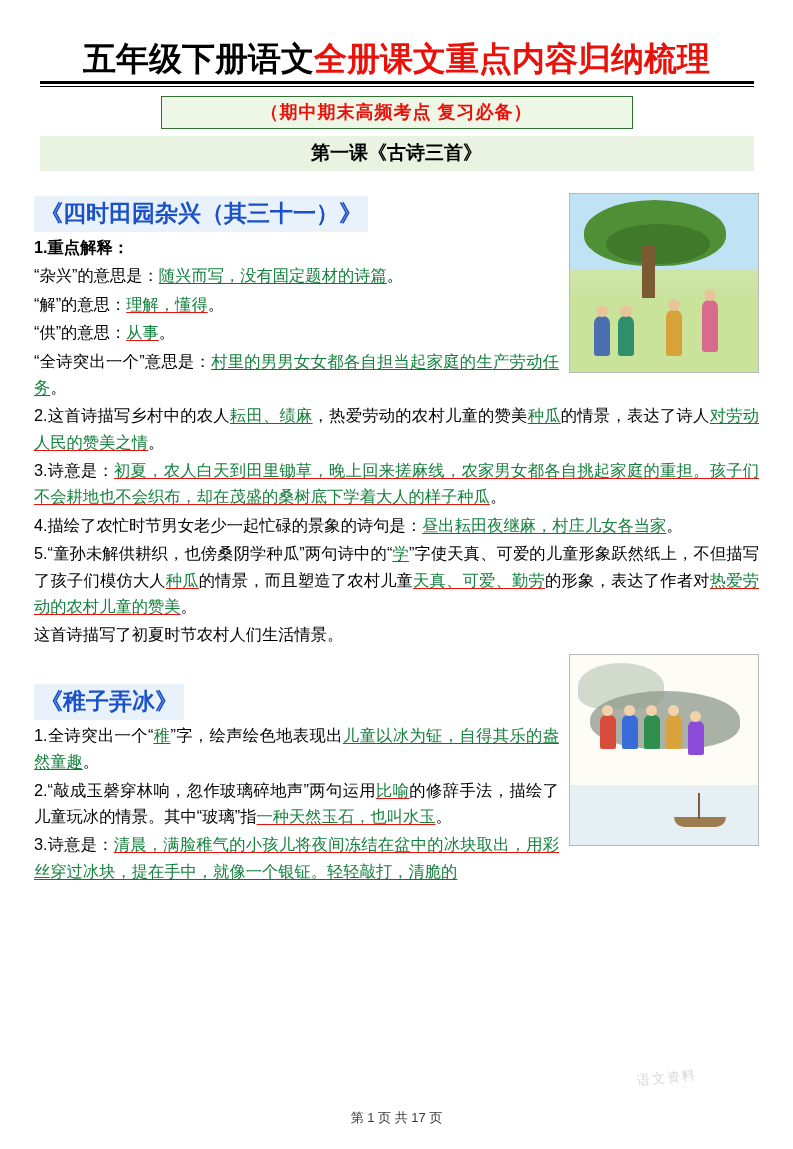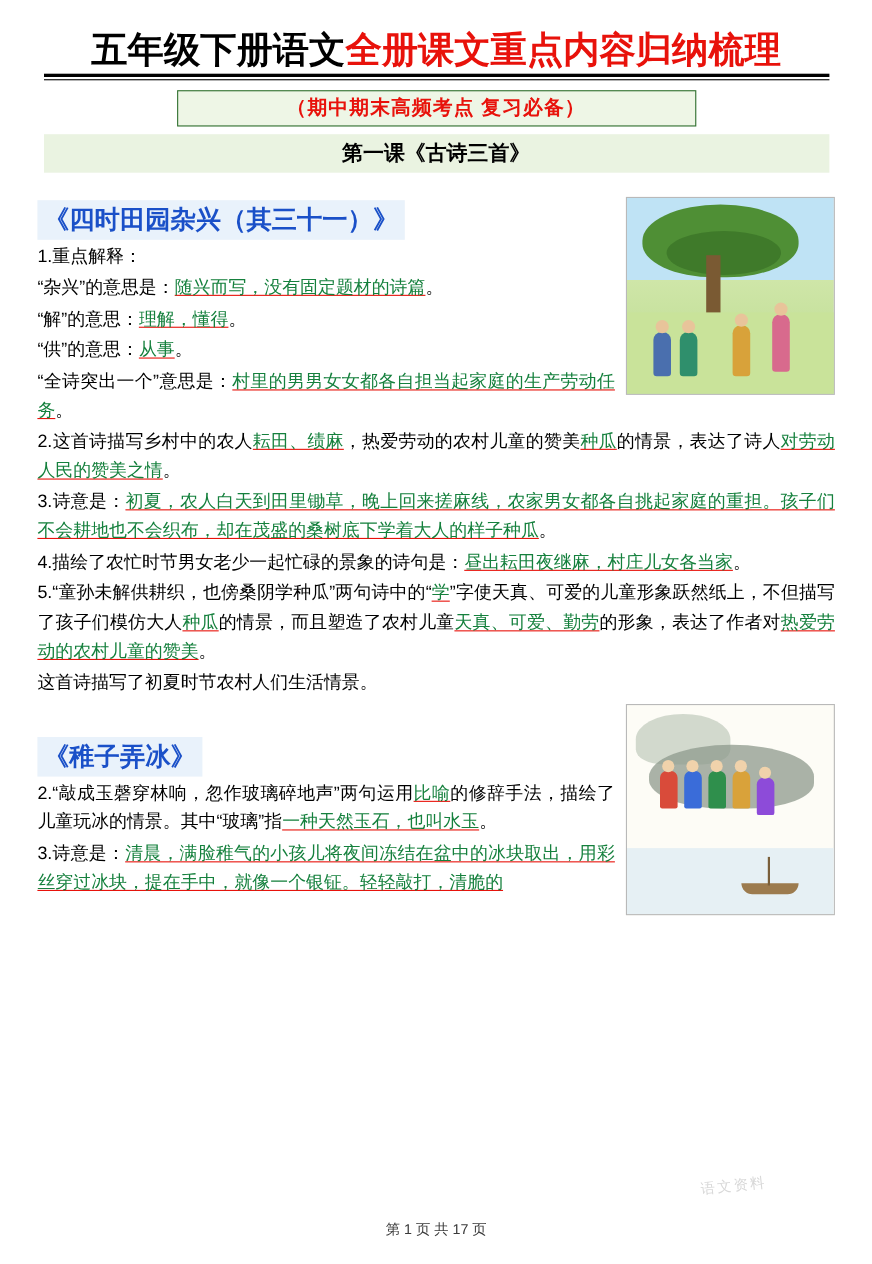--- a/index.html
+++ b/index.html
@@ -13,21 +13,21 @@
     font-family: "Liberation Sans", "DejaVu Sans", sans-serif;
     color: #000;
     position: relative;
     overflow: hidden;
   }
   .page {
     position: relative;
     width: 793px;
     height: 1149px;
     box-sizing: border-box;
-    padding: 12px 34px 0 34px;
+    padding: 26px 34px 0 34px;
   }
 
   
   .title-wrap {
     text-align: center;
     margin-top: 14px;
   }
   .doc-title {
     font-size: 33px;
     font-weight: bold;
@@ -108,21 +108,21 @@
     line-height: 1.62;
     color: #000;
     text-align: justify;
   }
   .u-red {
     color: #15803d;
     text-decoration: underline;
     text-decoration-color: #e8120b;
     text-underline-offset: 2px;
   }
-  .bold { font-weight: normal; }
+  .bold { font-weight: bold; }
 
   
   .img1 {
     float: right;
     width: 188px;
     height: 178px;
     margin: 6px 0 4px 10px;
     border: 1px solid #b9b9b9;
     background: linear-gradient(#bfe3f5 0%, #bfe3f5 42%, #cfe6a8 42%, #b8d98c 100%);
     position: relative;
@@ -365,20 +365,23 @@
         </div>
       <div class="kid k5">
           <div class="kid-head"></div>
         </div>
       <div class="boat"></div>
       <div class="mast"></div>
     </div>
 
     <div class="poem-head blue2">《稚子弄冰》</div>
 
+    <p class="line">
+      <span>1.全诗突出一个“</span><span class="u-red">稚</span><span>”字，绘声绘色地表现出</span><span class="u-red">儿童以冰为钲，自得其乐的盎然童趣</span><span>。</span>
+    </p>
 
     <p class="line">
       <span>2.“敲成玉磬穿林响，忽作玻璃碎地声”两句运用</span><span class="u-red">比喻</span><span>的修辞手法，描绘了儿童玩冰的情景。其中“玻璃”指</span><span class="u-red">一种天然玉石，也叫水玉</span><span>。</span>
     </p>
 
     <p class="line">
       <span>3.诗意是：</span><span class="u-red">清晨，满脸稚气的小孩儿将夜间冻结在盆中的冰块取出，用彩丝穿过冰块，提在手中，就像一个银钲。轻轻敲打，清脆的</span>
     </p>
   </div>
 

